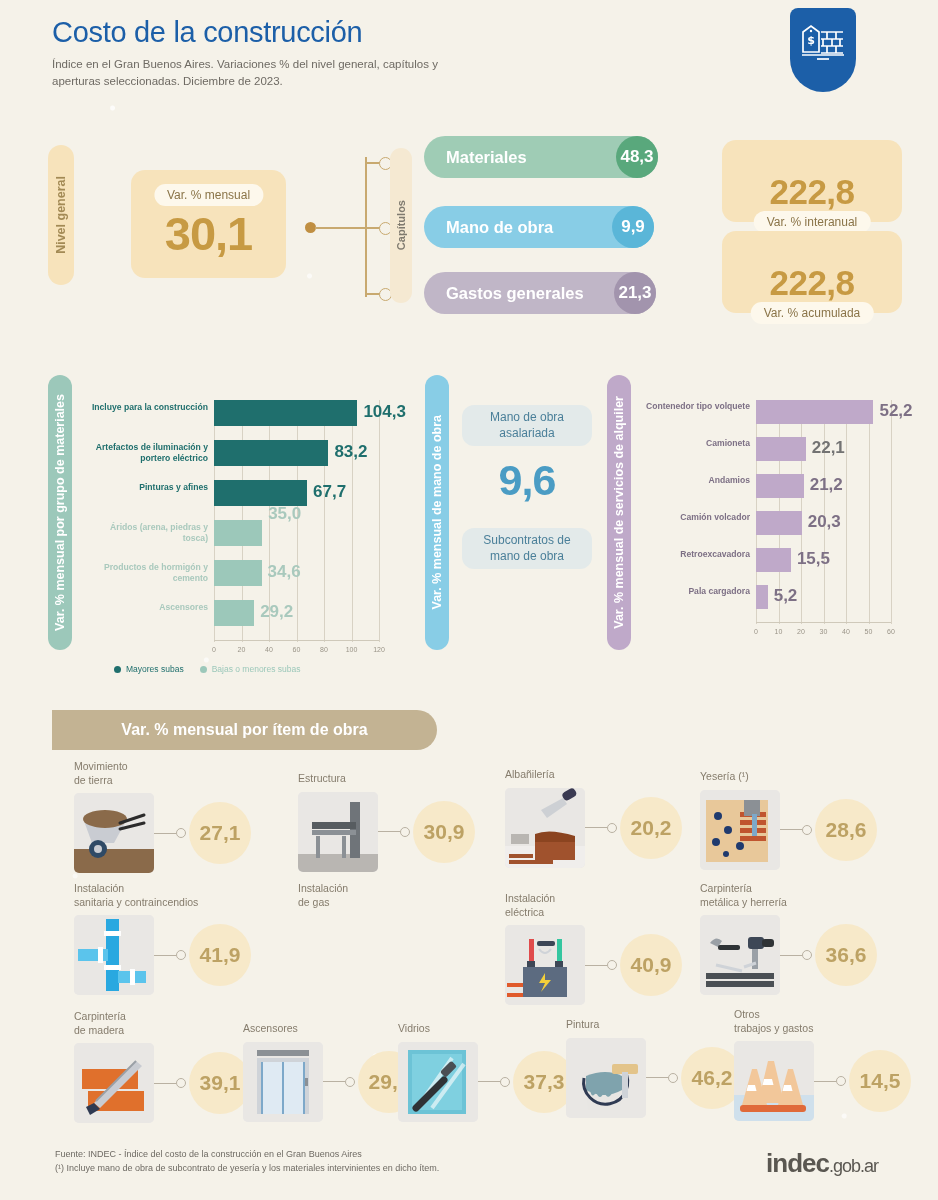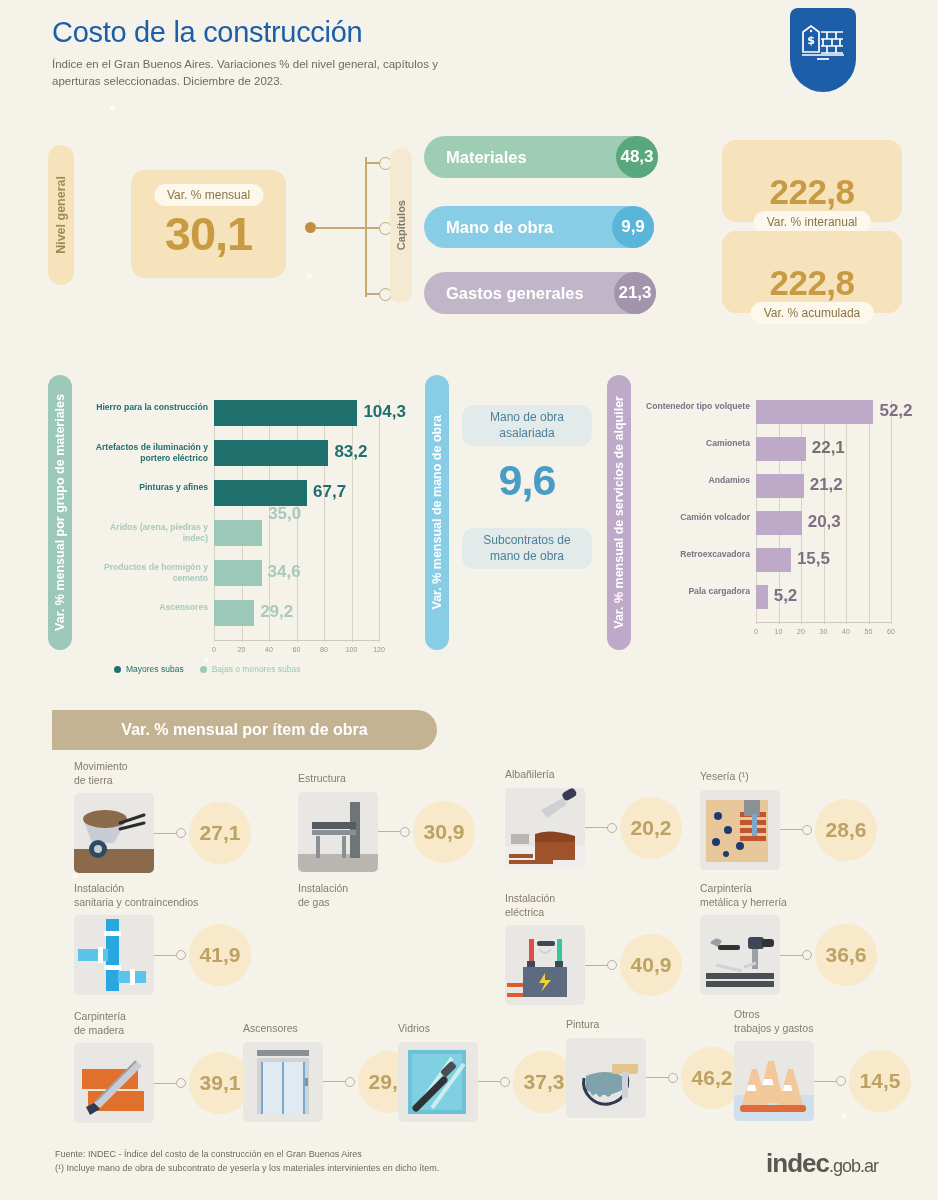--- a/index.html
+++ b/index.html
@@ -216,30 +216,30 @@
     <div class="axis-tick" style="left: 170px; top: 254px;">40</div>
     <div class="axis-line" style="left: 208.5px; top: 8px; width: 1px; height: 242px; background: rgb(216, 210, 196);"></div>
     <div class="axis-tick" style="left: 197.5px; top: 254px;">60</div>
     <div class="axis-line" style="left: 236px; top: 8px; width: 1px; height: 242px; background: rgb(216, 210, 196);"></div>
     <div class="axis-tick" style="left: 225px; top: 254px;">80</div>
     <div class="axis-line" style="left: 263.5px; top: 8px; width: 1px; height: 242px; background: rgb(216, 210, 196);"></div>
     <div class="axis-tick" style="left: 252.5px; top: 254px;">100</div>
     <div class="axis-line" style="left: 291px; top: 8px; width: 1px; height: 242px; background: rgb(216, 210, 196);"></div>
     <div class="axis-tick" style="left: 280px; top: 254px;">120</div>
     <div class="axis-line" style="left: 126px; top: 248px; width: 165px; height: 1px; background: rgb(207, 201, 186);"></div>
-    <div class="chart-label" style="position: absolute; left: 0px; width: 120px; top: 10px; color: rgb(31, 111, 109);">Hierro para la construcción</div>
+    <div class="chart-label" style="position: absolute; left: 0px; width: 120px; top: 10px; color: rgb(31, 111, 109);">Incluye para la construcción</div>
     <div style="position: absolute; left: 126px; top: 8px; width: 143.412px; height: 26px; background: rgb(31, 111, 109);"></div>
     <div class="chart-val" style="position: absolute; left: 275.413px; top: 10px; color: rgb(31, 111, 109); white-space: nowrap;">104,3</div>
     <div class="chart-label" style="position: absolute; left: 0px; width: 120px; top: 50px; color: rgb(31, 111, 109);">Artefactos de iluminación y portero eléctrico</div>
     <div style="position: absolute; left: 126px; top: 48px; width: 114.4px; height: 26px; background: rgb(31, 111, 109);"></div>
     <div class="chart-val" style="position: absolute; left: 246.4px; top: 50px; color: rgb(31, 111, 109); white-space: nowrap;">83,2</div>
     <div class="chart-label" style="position: absolute; left: 0px; width: 120px; top: 90px; color: rgb(31, 111, 109);">Pinturas y afines</div>
     <div style="position: absolute; left: 126px; top: 88px; width: 93.0875px; height: 26px; background: rgb(31, 111, 109);"></div>
     <div class="chart-val" style="position: absolute; left: 225.088px; top: 90px; color: rgb(31, 111, 109); white-space: nowrap;">67,7</div>
-    <div class="chart-label" style="position: absolute; left: 0px; width: 120px; top: 130px; color: rgb(169, 201, 189);">Áridos (arena, piedras y indec)</div>
+    <div class="chart-label" style="position: absolute; left: 0px; width: 120px; top: 130px; color: rgb(169, 201, 189);">Áridos (arena, piedras y tosca)</div>
     <div style="position: absolute; left: 126px; top: 128px; width: 48.125px; height: 26px; background: rgb(156, 200, 186);"></div>
     <div class="chart-val" style="position: absolute; left: 180.125px; top: 112px; color: rgb(169, 201, 189); white-space: nowrap;">35,0</div>
     <div class="chart-label" style="position: absolute; left: 0px; width: 120px; top: 170px; color: rgb(169, 201, 189);">Productos de hormigón y cemento</div>
     <div style="position: absolute; left: 126px; top: 168px; width: 47.575px; height: 26px; background: rgb(156, 200, 186);"></div>
     <div class="chart-val" style="position: absolute; left: 179.575px; top: 170px; color: rgb(169, 201, 189); white-space: nowrap;">34,6</div>
     <div class="chart-label" style="position: absolute; left: 0px; width: 120px; top: 210px; color: rgb(169, 201, 189);">Ascensores</div>
     <div style="position: absolute; left: 126px; top: 208px; width: 40.15px; height: 26px; background: rgb(156, 200, 186);"></div>
     <div class="chart-val" style="position: absolute; left: 172.15px; top: 210px; color: rgb(169, 201, 189); white-space: nowrap;">29,2</div>
     <div class="legend" style="left: 26px; top: 272px;">
       <div class="it">

